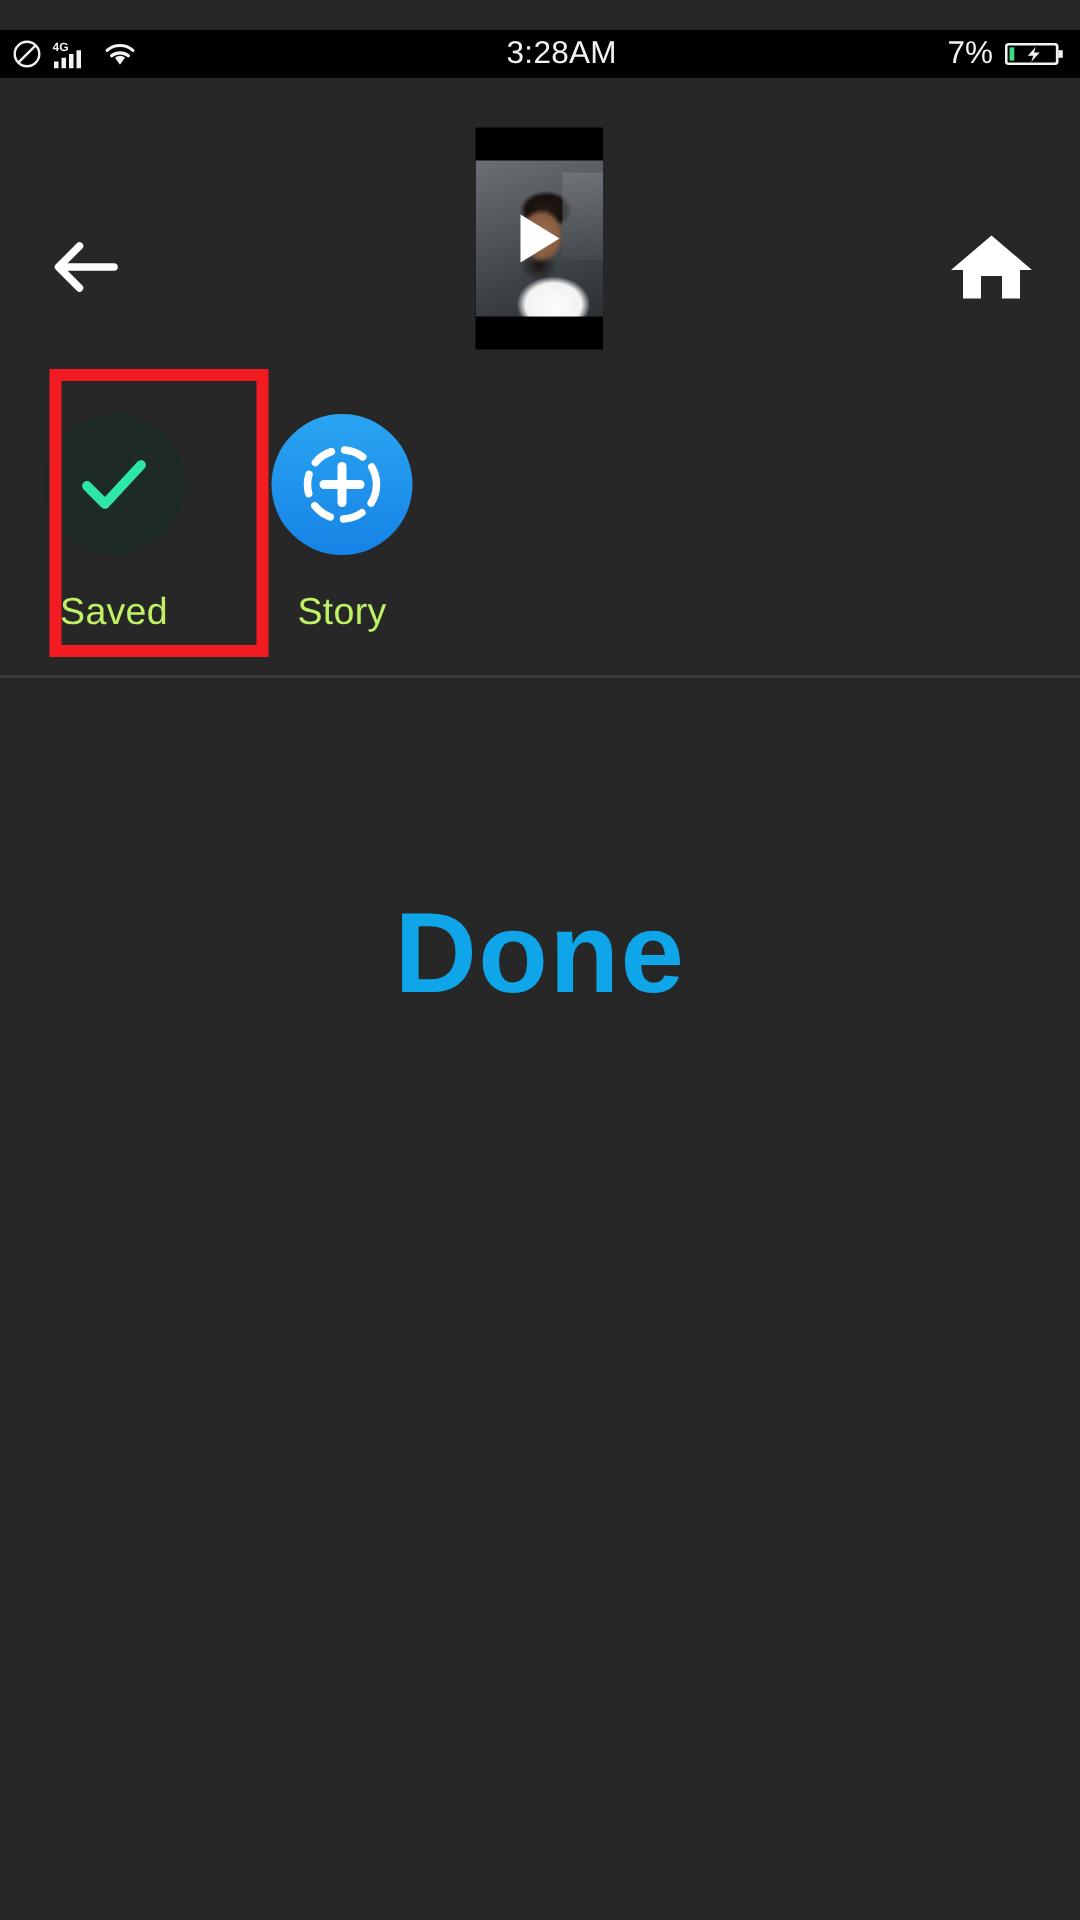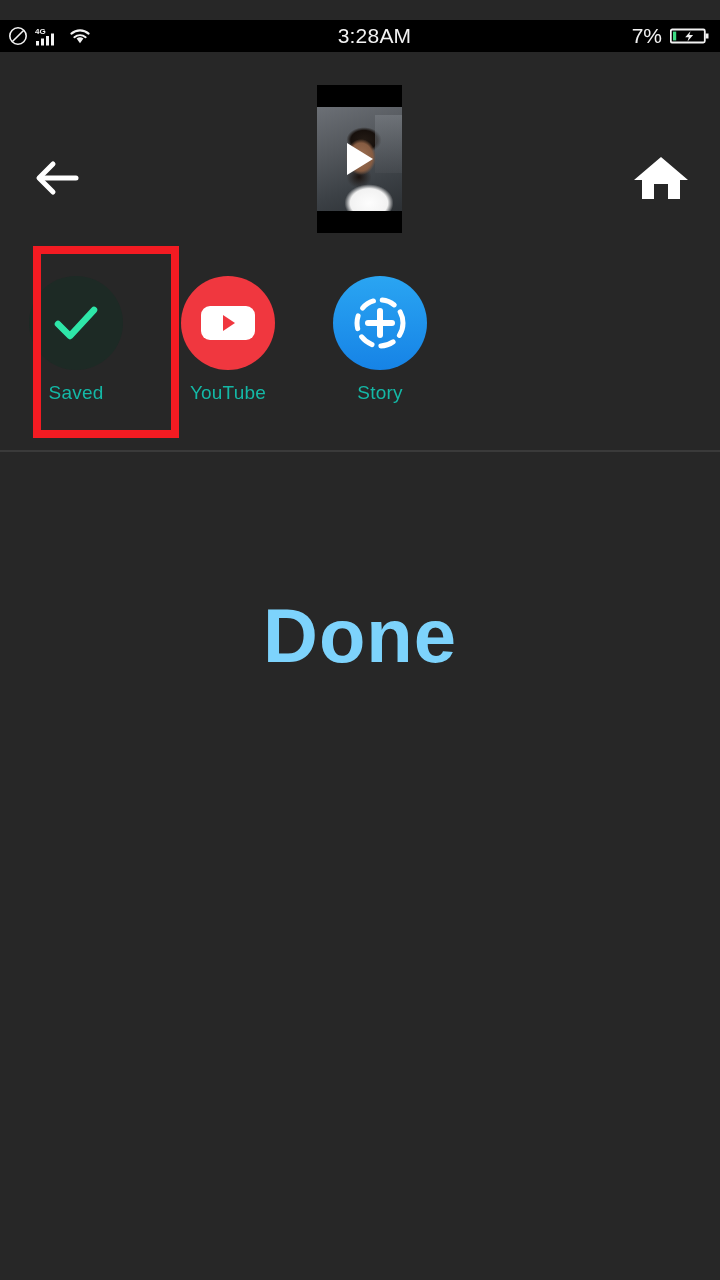--- a/index.html
+++ b/index.html
@@ -69,21 +69,21 @@
     position:relative; width:152px; flex:0 0 152px;
     display:flex; flex-direction:column; align-items:center;
     padding-top:28px;
   }
   .share-circle {
     width:94px; height:94px; border-radius:50%;
     display:flex; align-items:center; justify-content:center;
     position:relative;
   }
   .share-label {
-    margin-top:12px; font-size:19px; color:#14b8a6; white-space:nowrap;
+    margin-top:24px; font-size:25px; color:#bef264; white-space:nowrap;
     letter-spacing:.2px;
   }
   .c-saved { background:#1d2a25; }
   .c-other { background:#4a4a4a; }
   .c-youtube { background:#f0373f; }
   .c-facebook { background:linear-gradient(180deg,#21a2f5 0%,#1479e8 55%,#0d63d8 100%); }
   .c-story { background:linear-gradient(180deg,#2aa5f2 0%,#1683e6 100%); }
 
   .divider {
     position:absolute; top:450px; left:0; width:720px; height:2px;
@@ -92,21 +92,21 @@
 
   
   .highlight-box {
     position:absolute; left:33px; top:246px; width:146px; height:192px;
     border:8px solid #f31b22; background:transparent; pointer-events:none;
   }
 
   
   .done-text {
     position:absolute; top:592px; left:0; width:720px; text-align:center;
-    color:#7dd3fc; font-size:76px; font-weight:bold; letter-spacing:1px;
+    color:#0ea5e9; font-size:76px; font-weight:bold; letter-spacing:1px;
   }
 </style>
 </head>
 <body>
 
 <div class="phone">
 
   <div class="statusbar">
     <div class="sb-left">
       <span>
@@ -180,31 +180,20 @@
         <span>
           <svg class="icon-svg" width="60" height="60" viewBox="0 0 60 60">
             <polyline points="12,31 24,43 48,17" fill="none" stroke="#2ee6a8" stroke-width="6.5" stroke-linecap="round" stroke-linejoin="round"></polyline>
           </svg>
         </span>
       </div>
       <div class="share-label">Saved</div>
     </div>
 
 
-    <div class="share-item">
-      <div class="share-circle c-youtube">
-        <span>
-          <svg class="icon-svg" width="62" height="46" viewBox="0 0 62 46">
-            <rect x="4" y="6" width="54" height="34" rx="9" fill="#ffffff"></rect>
-            <path d="M26 15 L38 23 L26 31 Z" fill="#f0373f"></path>
-          </svg>
-        </span>
-      </div>
-      <div class="share-label">YouTube</div>
-    </div>
 
 
     <div class="share-item">
       <div class="share-circle c-story">
         <span>
           <svg class="icon-svg" width="66" height="66" viewBox="0 0 66 66">
             <circle cx="33" cy="33" r="23" fill="none" stroke="#ffffff" stroke-width="5" stroke-linecap="round" stroke-dasharray="13 9"></circle>
             <line x1="33" y1="21" x2="33" y2="45" stroke="#ffffff" stroke-width="6" stroke-linecap="round"></line>
             <line x1="21" y1="33" x2="45" y2="33" stroke="#ffffff" stroke-width="6" stroke-linecap="round"></line>
           </svg>

